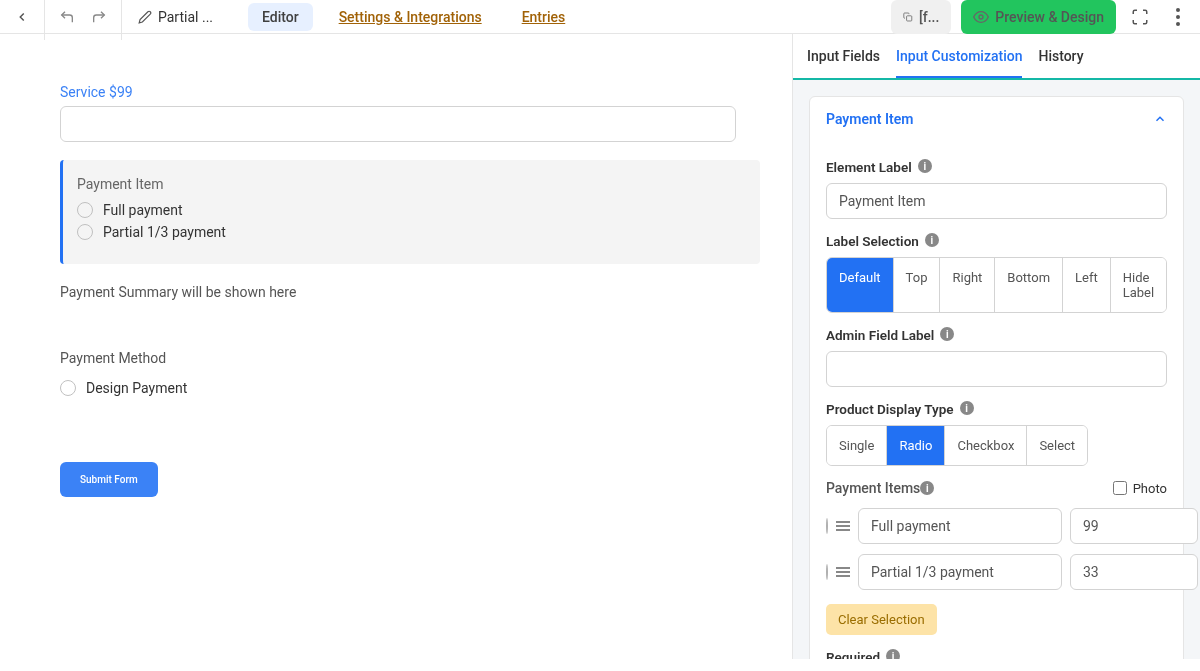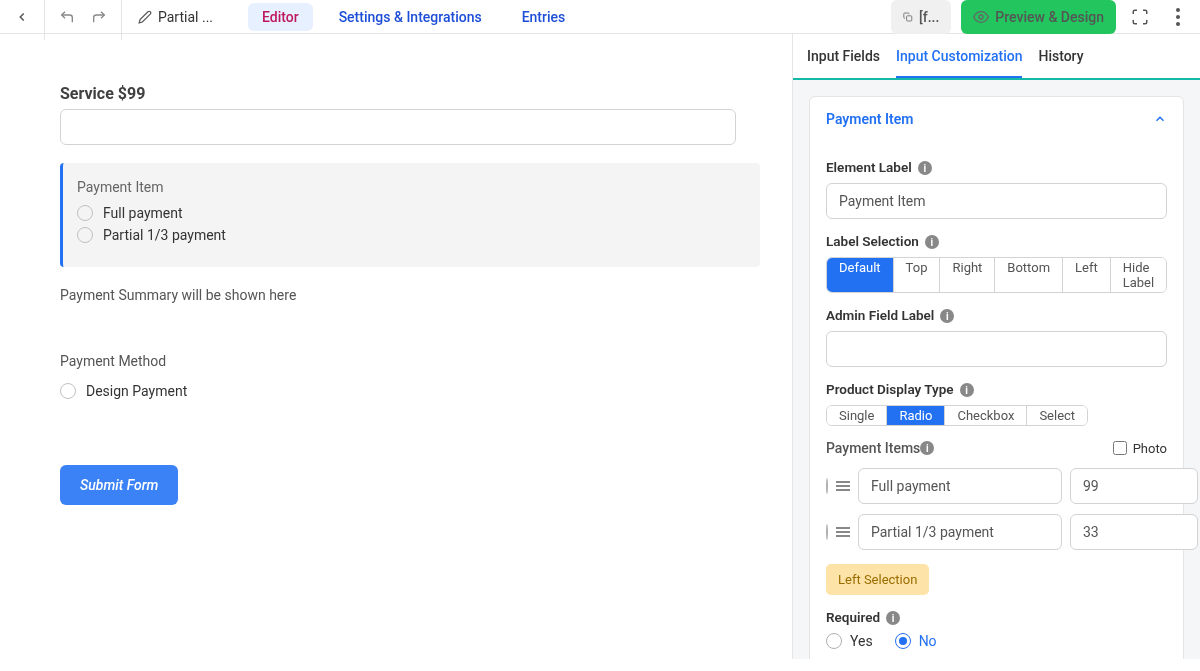--- a/index.html
+++ b/index.html
@@ -5,58 +5,58 @@
 * { margin: 0; padding: 0; box-sizing: border-box; font-family: -apple-system, BlinkMacSystemFont, "Segoe UI", Roboto, sans-serif; }
 body { background: #fff; color: #333; font-size: 14px; }
 
 .topbar { display: flex; align-items: center; height: 34px; border-bottom: 1px solid #e5e5e5; padding: 0 8px; }
 .tb-left { display: flex; align-items: center; gap: 4px; }
 .tb-btn { width: 28px; height: 28px; display: flex; align-items: center; justify-content: center; cursor: pointer; border-radius: 4px; }
 .tb-divider { width: 1px; height: 46px; background: #e5e5e5; margin: 0 4px; }
 .tb-title { display: flex; align-items: center; gap: 6px; margin-left: 8px; width: 86px; overflow: hidden; white-space: nowrap; text-overflow: ellipsis; color: #333; }
 .tb-center { display: flex; align-items: center; gap: 12px; margin-left: 24px; }
 .tb-tab { padding: 6px 14px; border-radius: 6px; cursor: pointer; font-weight: 500; }
-.tb-tab.active { background: #e7f0ff; color: #be185d; }
-.tb-tab.inactive { color: #1d4ed8; }
+.tb-tab.active { background: #e7f0ff; color: #404040; }
+.tb-tab.inactive { color: #a16207; text-decoration: underline; }
 .tb-right { margin-left: auto; display: flex; align-items: center; gap: 10px; }
 .tb-action { height: 34px; display: flex; align-items: center; gap: 6px; padding: 0 12px; border-radius: 6px; cursor: pointer; font-weight: 500; white-space: nowrap; }
 .tb-action.light { background: #f0f0f0; color: #555; max-width: 60px; overflow: hidden; text-overflow: ellipsis; }
 .tb-action.gray { background: #22c55e; color: #555; }
 .tb-action.primary { background: #2271f3; color: #fff; }
 .tb-icon-btn { width: 28px; height: 28px; display: flex; align-items: center; justify-content: center; cursor: pointer; }
 
 .main { display: flex; height: calc(100vh - 46px); }
 .canvas { flex: 1; padding: 50px 60px; overflow: auto; }
 .sidepanel { width: 408px; border-left: 1px solid #e5e5e5; background: #fff; overflow: auto; }
 
-.field-label { color: #404040; font-size: 16px; margin-bottom: 6px; font-weight: bold; }
+.field-label { color: #3b82f6; font-size: 14px; margin-bottom: 6px; }
 .text-input-field { width: 676px; height: 36px; border: 1px solid #d3d3d3; border-radius: 6px; margin-bottom: 18px; }
 
 .payment-item-block { width: 700px; background: #f4f4f4; border-left: 3px solid #2271f3; padding: 16px 14px 18px; border-radius: 4px; margin-bottom: 20px; }
 .payment-item-block .blk-title { color: #666; margin-bottom: 10px; }
 .radio-opt { display: flex; align-items: center; gap: 10px; margin-bottom: 6px; color: #333; }
 .radio-opt .circ { width: 16px; height: 16px; border: 1.5px solid #c0c0c0; border-radius: 50%; }
 
 .plain-text { color: #555; margin-bottom: 50px; }
 .method-label { color: #555; margin-bottom: 14px; }
-.submit-btn { background: #3b82f6; color: #fff; padding: 12px 20px; border: none; border-radius: 6px; font-size: 14px; font-weight: 500; cursor: pointer; font-style: italic; }
+.submit-btn { background: #3b82f6; color: #fff; padding: 12px 20px; border: none; border-radius: 6px; font-size: 10px; font-weight: 500; cursor: pointer; }
 
 .sp-tabs { display: flex; gap: 16px; padding: 14px 14px 0; border-bottom: 2px solid #14b8a6; }
 .sp-tab { padding-bottom: 12px; cursor: pointer; font-weight: 500; border-bottom: 2px solid transparent; }
 .sp-tab.active { color: #2271f3; border-bottom-color: #2271f3; }
 .sp-body { background: #f4f6f8; padding: 16px; }
 .card { background: #fff; border-radius: 6px; border: 1px solid #e5e5e5; }
 .card-header { display: flex; align-items: center; justify-content: space-between; padding: 14px 16px; cursor: pointer; }
 .card-header .ct { color: #2271f3; font-weight: 600; }
 .card-body { padding: 4px 16px 20px; }
-.sec-label { display: flex; align-items: flex-end; gap: 6px; font-weight: 600; font-size: 13.5px; color: #333; margin: 14px 0 8px; }
+.sec-label { display: flex; align-items: flex-start; gap: 6px; font-weight: 600; font-size: 13.5px; color: #333; margin: 14px 0 8px; }
 .info-icon { width: 14px; height: 14px; border-radius: 50%; background: #888; color: #fff; display: inline-flex; align-items: center; justify-content: center; font-size: 10px; font-weight: bold; }
 .sp-input { width: 100%; height: 36px; border: 1px solid #d3d3d3; border-radius: 6px; padding: 0 12px; font-size: 14px; color: #555; }
 .btn-group { display: inline-flex; border: 1px solid #d3d3d3; border-radius: 6px; overflow: hidden; }
-.bg-item { padding: 2px 12px; font-size: 13px; cursor: pointer; border-right: 1px solid #d3d3d3; background: #fff; color: #555; }
+.bg-item { padding: 12px 12px; font-size: 13px; cursor: pointer; border-right: 1px solid #d3d3d3; background: #fff; color: #555; }
 .bg-item:last-child { border-right: none; }
 .bg-item.active { background: #2271f3; color: #fff; }
 .items-row { display: flex; align-items: center; gap: 8px; margin-bottom: 10px; }
 .items-row .circ { width: 16px; height: 16px; border: 1.5px solid #b0b0b0; border-radius: 50%; cursor: pointer; }
 .drag-handle { display: flex; flex-direction: column; gap: 2px; cursor: grab; }
 .drag-handle div { width: 14px; height: 2px; background: #888; }
 .item-name { flex: 1; height: 36px; border: 1px solid #d3d3d3; border-radius: 6px; padding: 0 12px; font-size: 14px; color: #555; }
 .item-price { width: 128px; height: 36px; border: 1px solid #d3d3d3; border-radius: 6px; padding: 0 12px; font-size: 14px; color: #555; }
 .clear-btn { background: #fde3a7; color: #9a6d00; border: none; padding: 8px 12px; border-radius: 5px; font-size: 13px; cursor: pointer; margin-top: 4px; }
 .req-row { display: flex; align-items: center; gap: 22px; margin-top: 8px; }
@@ -242,21 +242,21 @@
             <div class="drag-handle">
                 <div></div>
                 <div></div>
                 <div></div>
               </div>
             <input class="item-name" value="Partial 1/3 payment" style="">
             <input class="item-price" value="33" style="">
 
           </div>
 
-          <button class="clear-btn">Left Selection</button>
+          <button class="clear-btn">Clear Selection</button>
 
           <div class="sec-label">
             <span>Required</span>
             <span class="info-icon">i</span>
           </div>
           <div class="req-row">
             <div class="req-opt">
               <div class="ro"></div>
               <span>Yes</span>
             </div>

